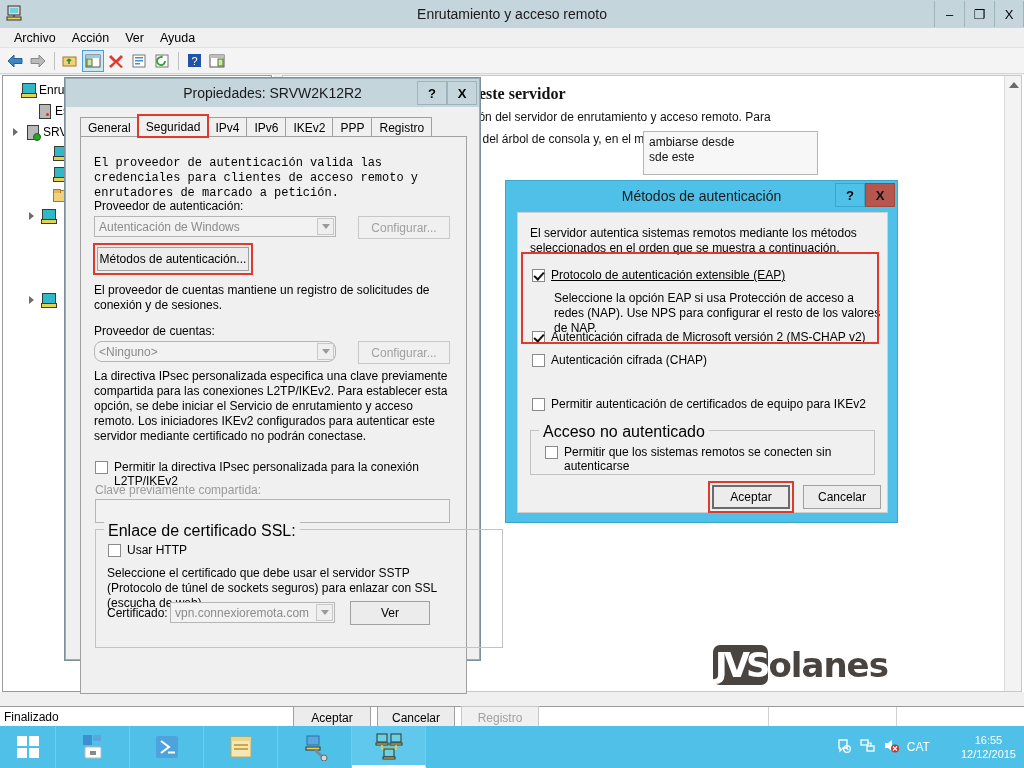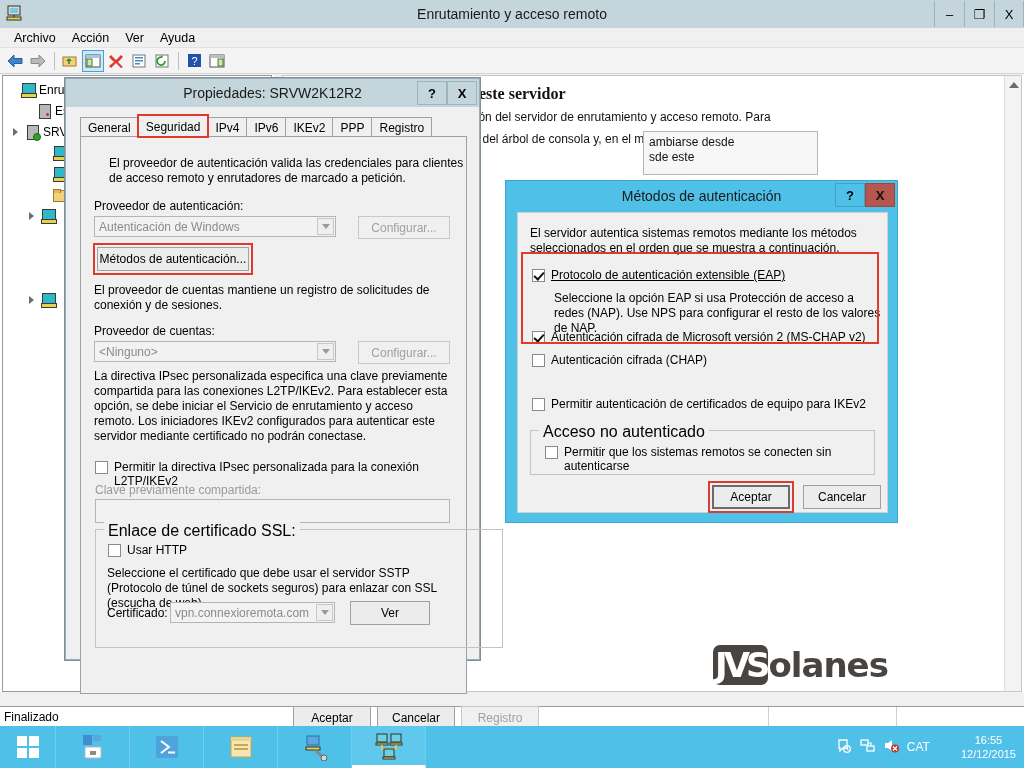--- a/index.html
+++ b/index.html
@@ -415,37 +415,37 @@
       <div class="tab active tab-highlight">Seguridad</div>
       <div class="tab">IPv4</div>
       <div class="tab">IPv6</div>
       <div class="tab">IKEv2</div>
       <div class="tab">PPP</div>
       <div class="tab">Registro</div>
     </div>
 
     <div class="tab-panel">
 
-      <div class="p-text" style="position:absolute; left:28px; top:19px; width:355px;">El proveedor de autenticación valida las credenciales para clientes de acceso remoto y enrutadores de marcado a petición.</div>
+      <div class="p-text" style="position:absolute; left:13px; top:19px; width:355px;font-family:Liberation Mono, monospace;">El proveedor de autenticación valida las credenciales para clientes de acceso remoto y enrutadores de marcado a petición.</div>
 
       <div class="p-label" style="position:absolute; left:13px; top:62px;">Proveedor de autenticación:</div>
 
       <div class="combo" style="position:absolute; left:13px; top:79px; width:242px;">
         <span>Autenticación de Windows</span>
         <span class="arrow-btn"></span>
       </div>
       <div class="btn disabled" style="position:absolute; left:277px; top:79px; width:92px;">Configurar...</div>
 
       <div class="btn red-outline" style="position:absolute; left:16px; top:110px; width:152px; height:24px;">Métodos de autenticación...</div>
 
       <div class="p-text" style="position:absolute; left:13px; top:146px; width:355px;">El proveedor de cuentas mantiene un registro de solicitudes de conexión y de sesiones.</div>
 
       <div class="p-label" style="position:absolute; left:13px; top:187px;">Proveedor de cuentas:</div>
 
-      <div class="combo" style="position:absolute; left:13px; top:204px; width:242px;">
+      <div class="combo" style="position:absolute; left:13px; top:204px; width:242px;border-radius:8px;">
         <span>&lt;Ninguno&gt;</span>
         <span class="arrow-btn"></span>
       </div>
       <div class="btn disabled" style="position:absolute; left:277px; top:204px; width:92px;">Configurar...</div>
 
       <div class="p-text" style="position:absolute; left:13px; top:232px; width:358px;">La directiva IPsec personalizada especifica una clave previamente compartida para las conexiones L2TP/IKEv2. Para establecer esta opción, se debe iniciar el Servicio de enrutamiento y acceso remoto. Los iniciadores IKEv2 configurados para autenticar este servidor mediante certificado no podrán conectase.</div>
 
       <div class="chk" style="position:absolute; left:14px; top:323px; width:360px;">
         <span class="box"></span>
         <span>Permitir la directiva IPsec personalizada para la conexión L2TP/IKEv2</span>

